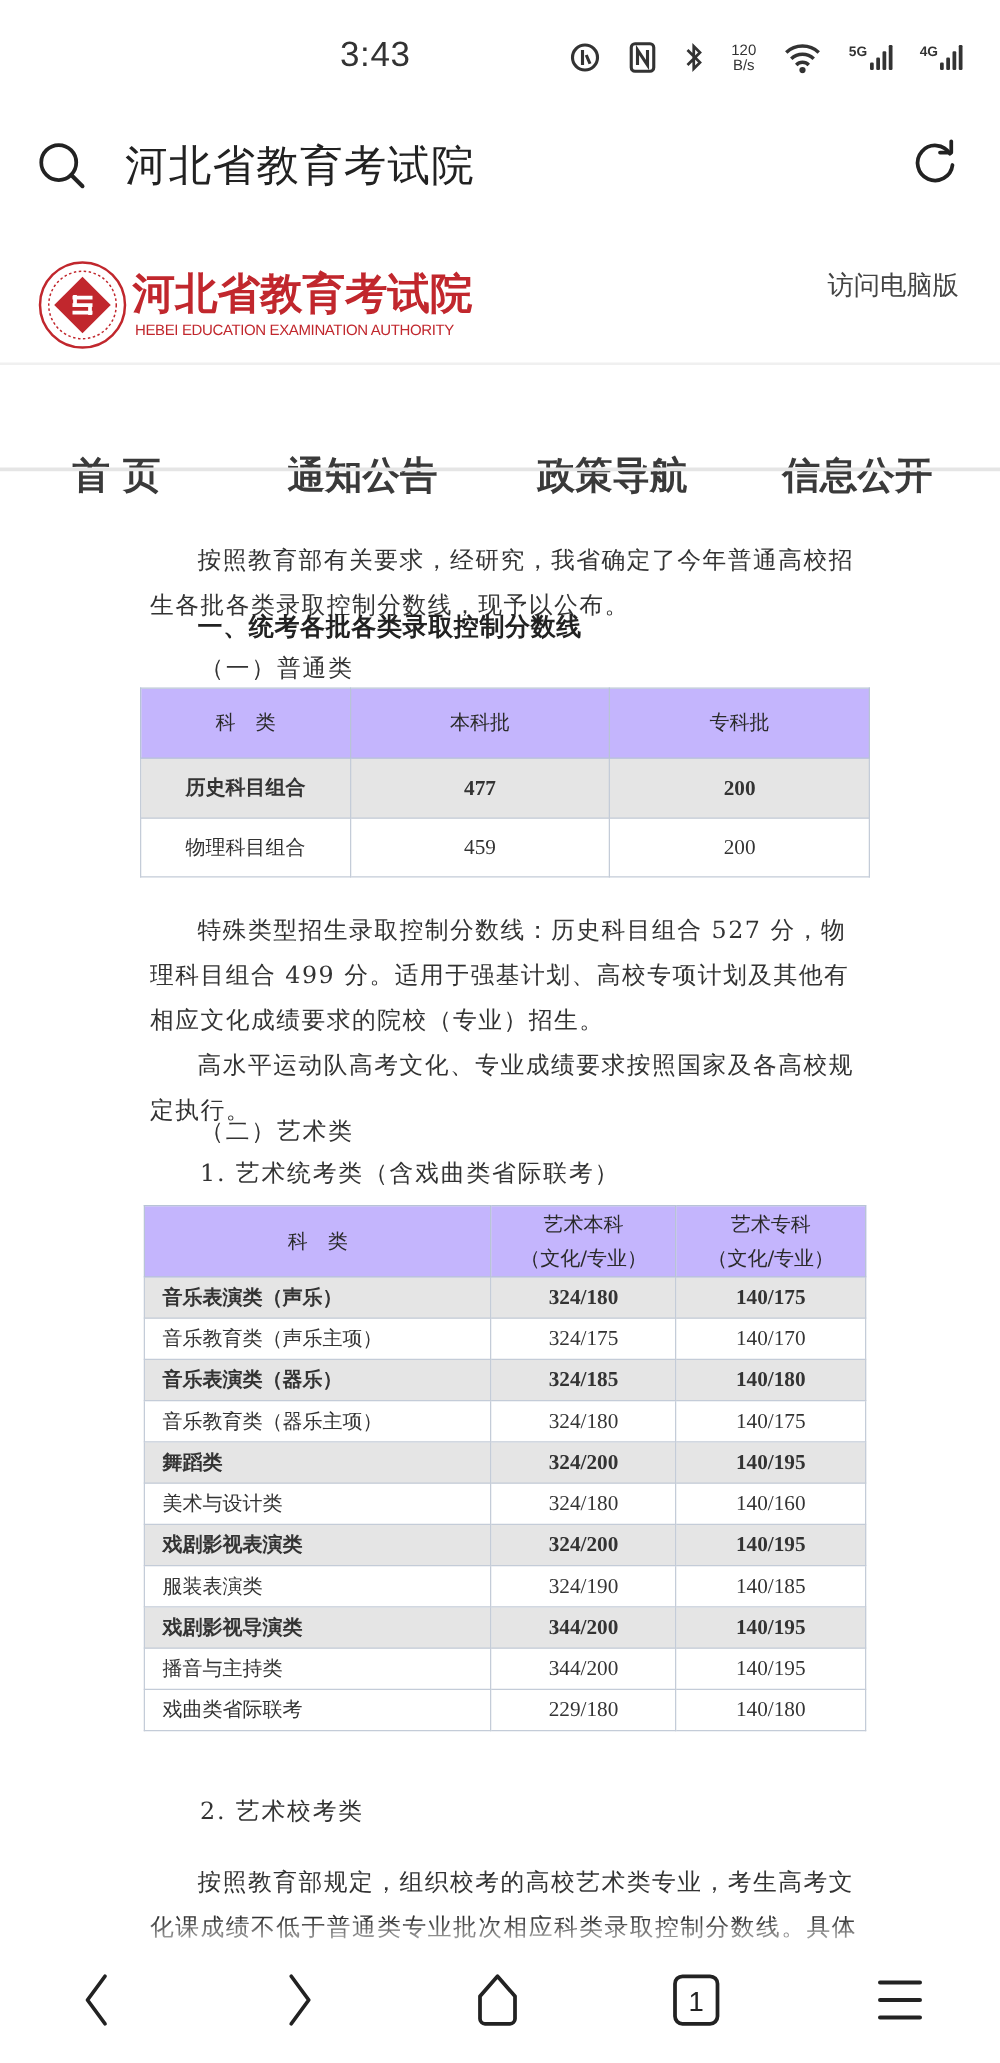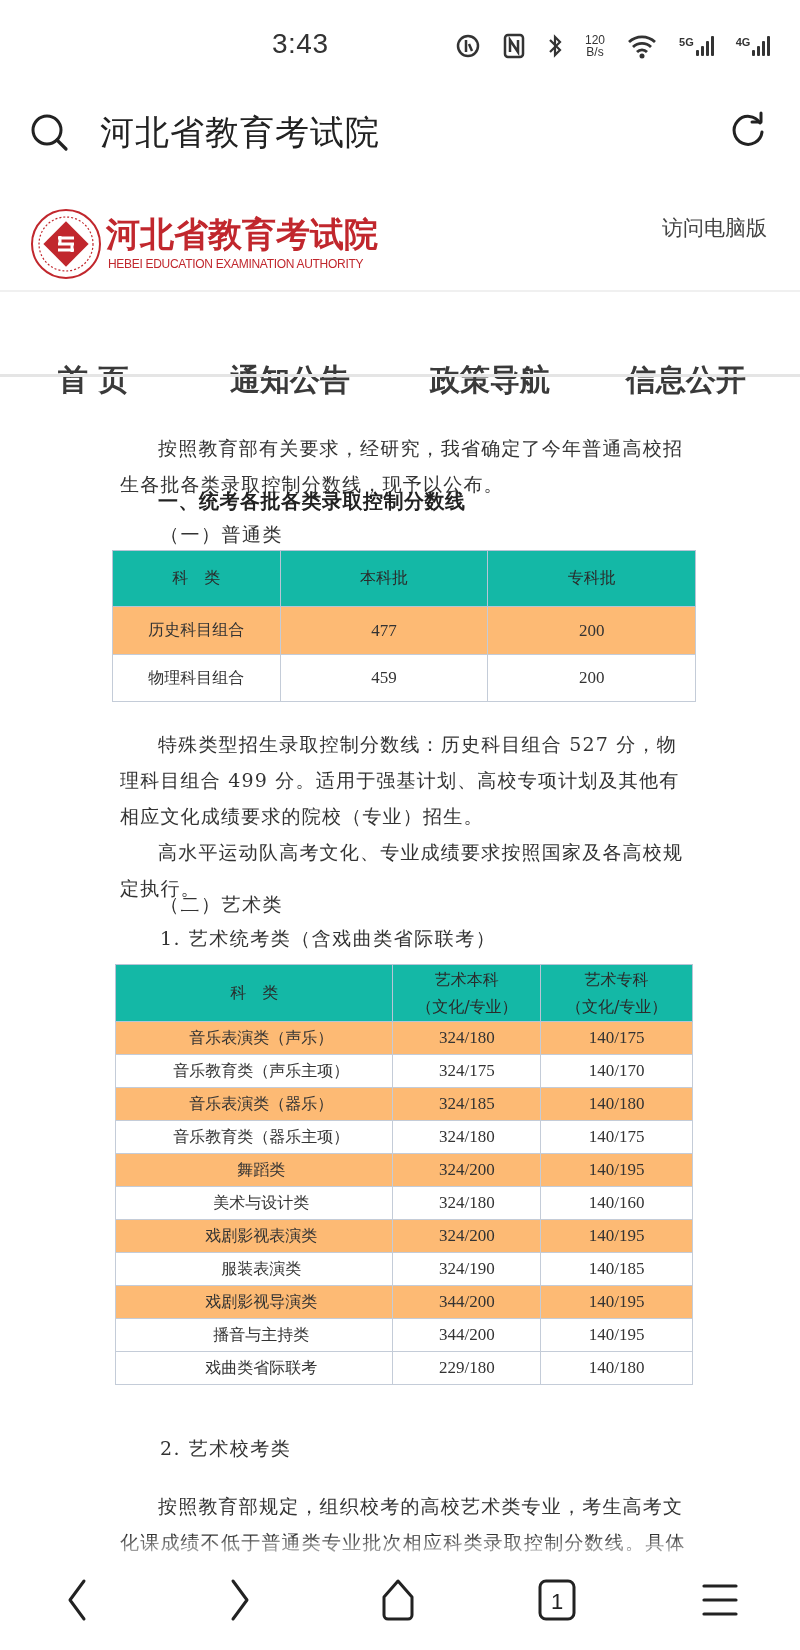--- a/index.html
+++ b/index.html
@@ -39,25 +39,25 @@
   .nav-item { position: absolute; top: 312px; font-size: 30px; font-weight: bold; color: #3a3a3a; margin-top: 48px; }
   .nav-divider { position: absolute; top: 374px; left: 0; width: 800px; height: 3px; background: #e5e5e5; }
 
   
   .article { font-family: "DejaVu Serif", "Liberation Serif", serif; color: #333; }
   .para { position: absolute; left: 120px; width: 570px; font-size: 19px; line-height: 36px; text-indent: 38px; letter-spacing: 1.2px; margin-top: 20px; }
   .heading-bold { position: absolute; font-family: "DejaVu Sans", sans-serif; font-weight: bold; font-size: 20px; color: #222; letter-spacing: 0.5px; }
   .subheading { position: absolute; font-size: 19px; color: #333; letter-spacing: 1.5px; }
 
   table.t { position: absolute; border-collapse: collapse; font-size: 16px; color: #333; }
-  table.t th { background: #14b8a6; font-weight: normal; color: #2a2a2a; border: 1px solid #b8c4d6; text-align: center; }
+  table.t th { background: #c4b5fd; font-weight: normal; color: #2a2a2a; border: 1px solid #b8c4d6; text-align: center; }
   table.t td { border: 1px solid #c4ccd8; text-align: center; }
-  table.t tr.alt td { background: #fdba74; }
+  table.t tr.alt td { background: #e5e5e5; font-weight: bold; }
   table.t tr.plain td { background: #ffffff; margin-top: 16px; }
-  table.t td.left { text-align: center; padding-left: 14px; }
+  table.t td.left { text-align: left; padding-left: 14px; }
   .num { font-family: "Liberation Serif", serif; font-size: 17px; }
 
   
   .bottom-nav { position: absolute; top: 1560px; left: 0; width: 800px; height: 90px; background: #fff; }
   .bn-btn { position: absolute; top: 1578px; display: flex; align-items: center; justify-content: center; }
   .fade { position: absolute; top: 1535px; left: 0; width: 800px; height: 30px; background: linear-gradient(#ffffff00, #fff); }
 </style>
 </head>
 <body>
 

